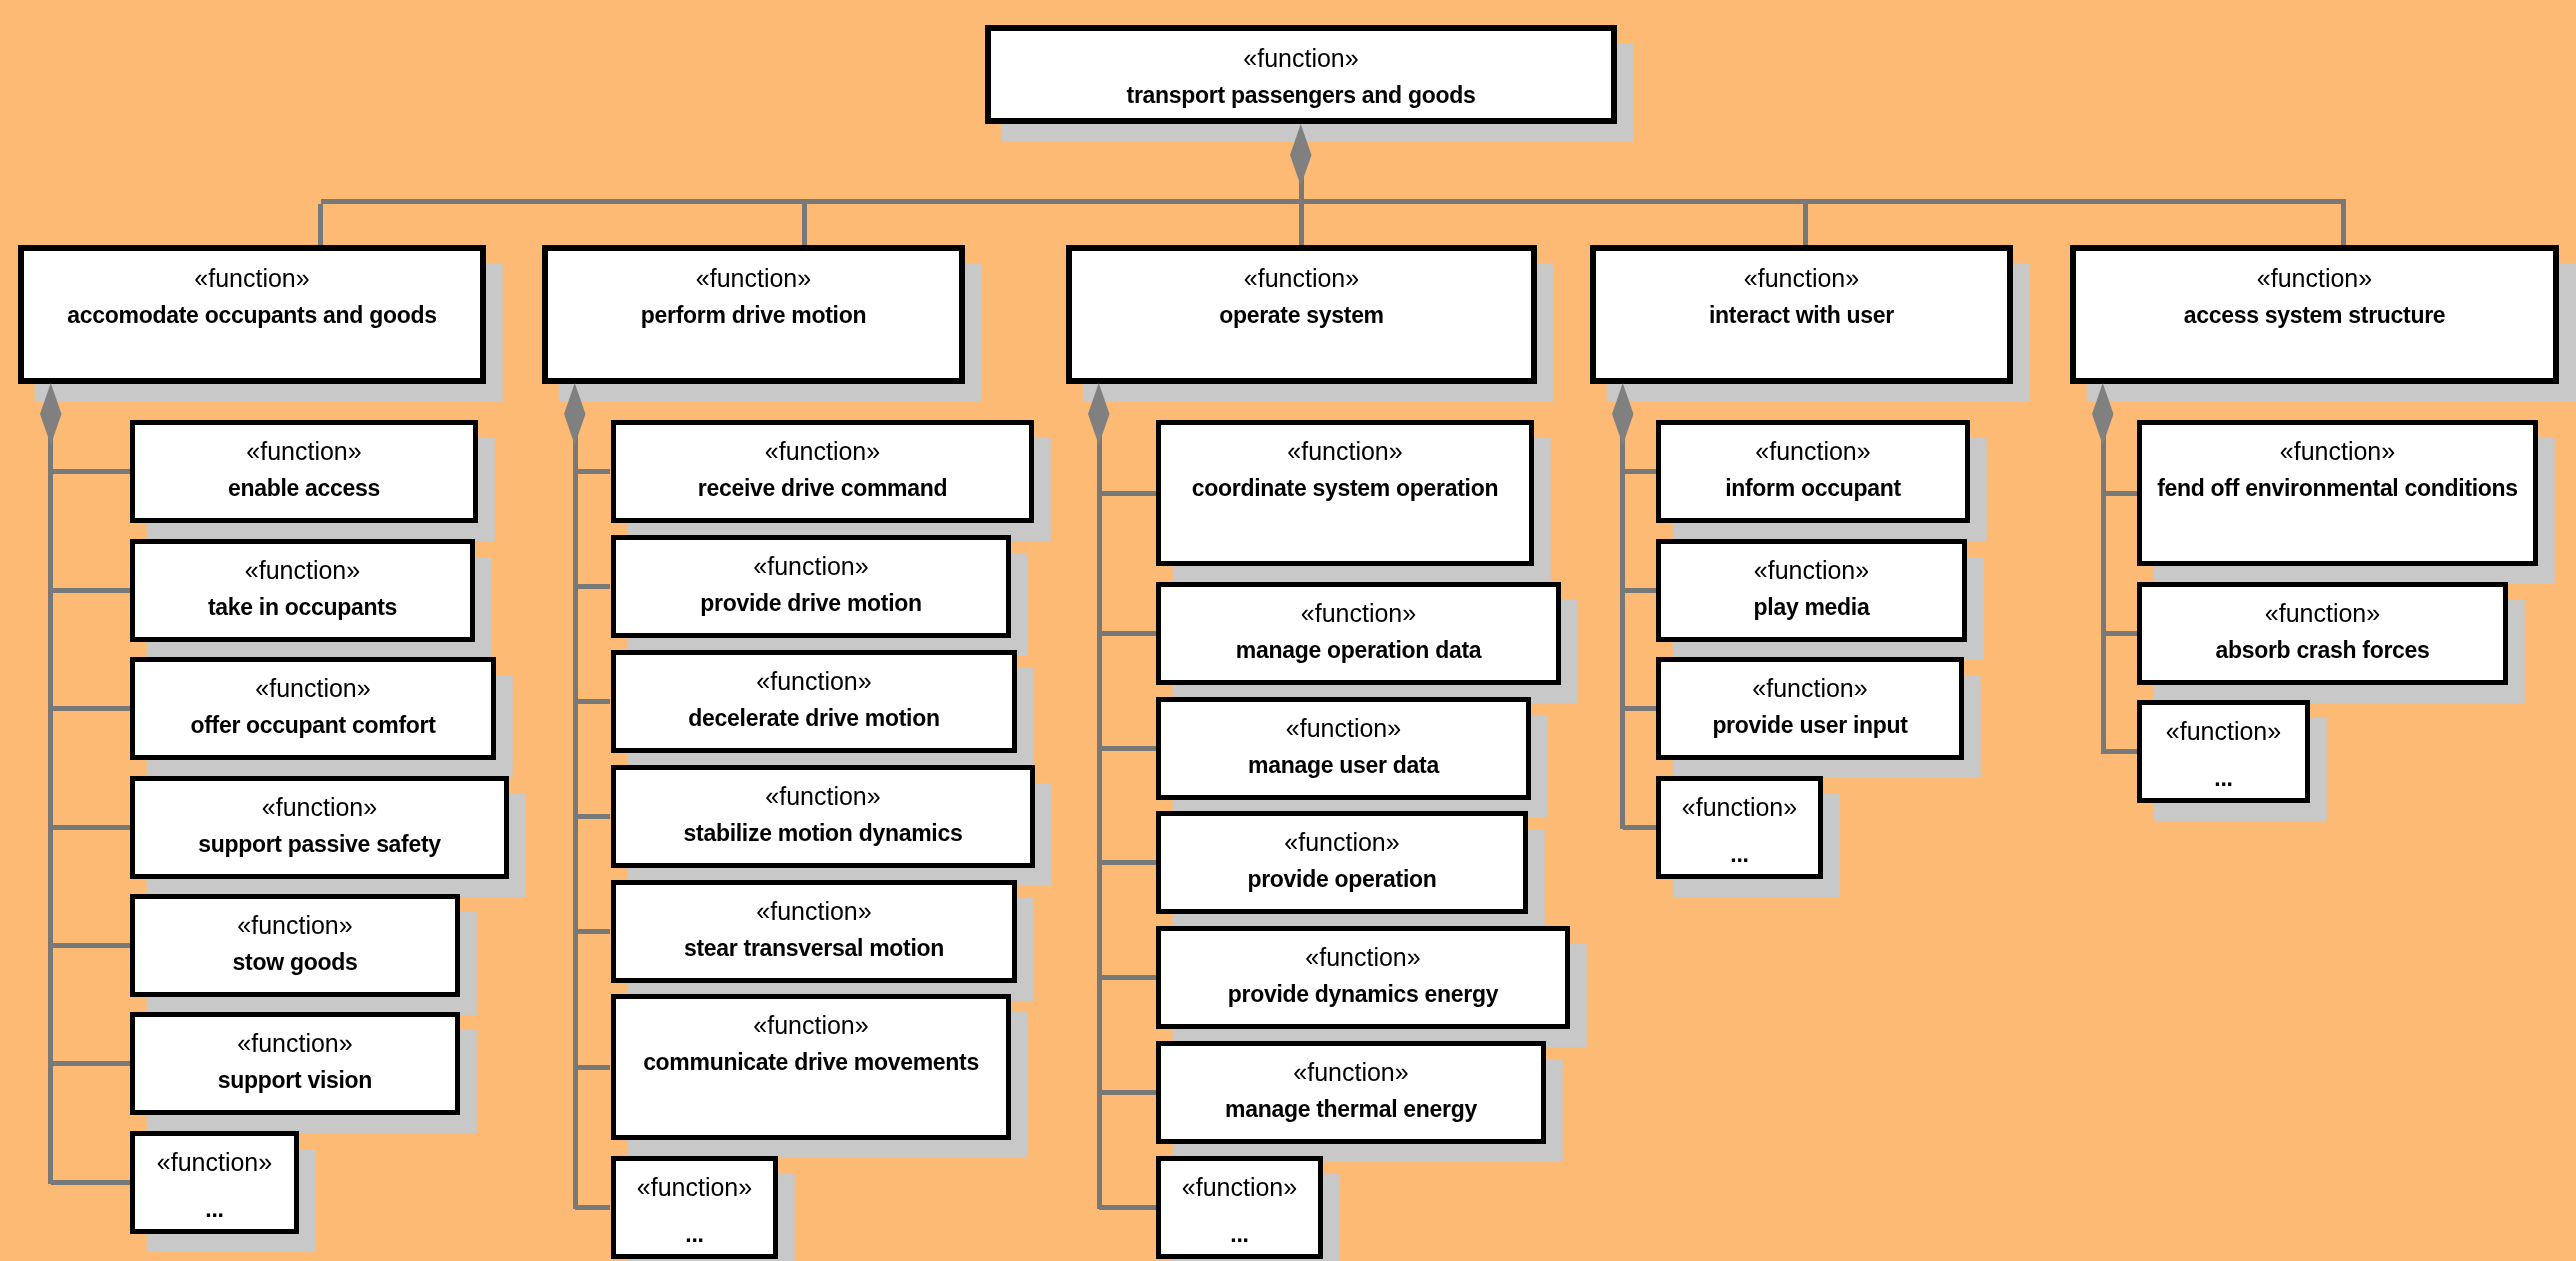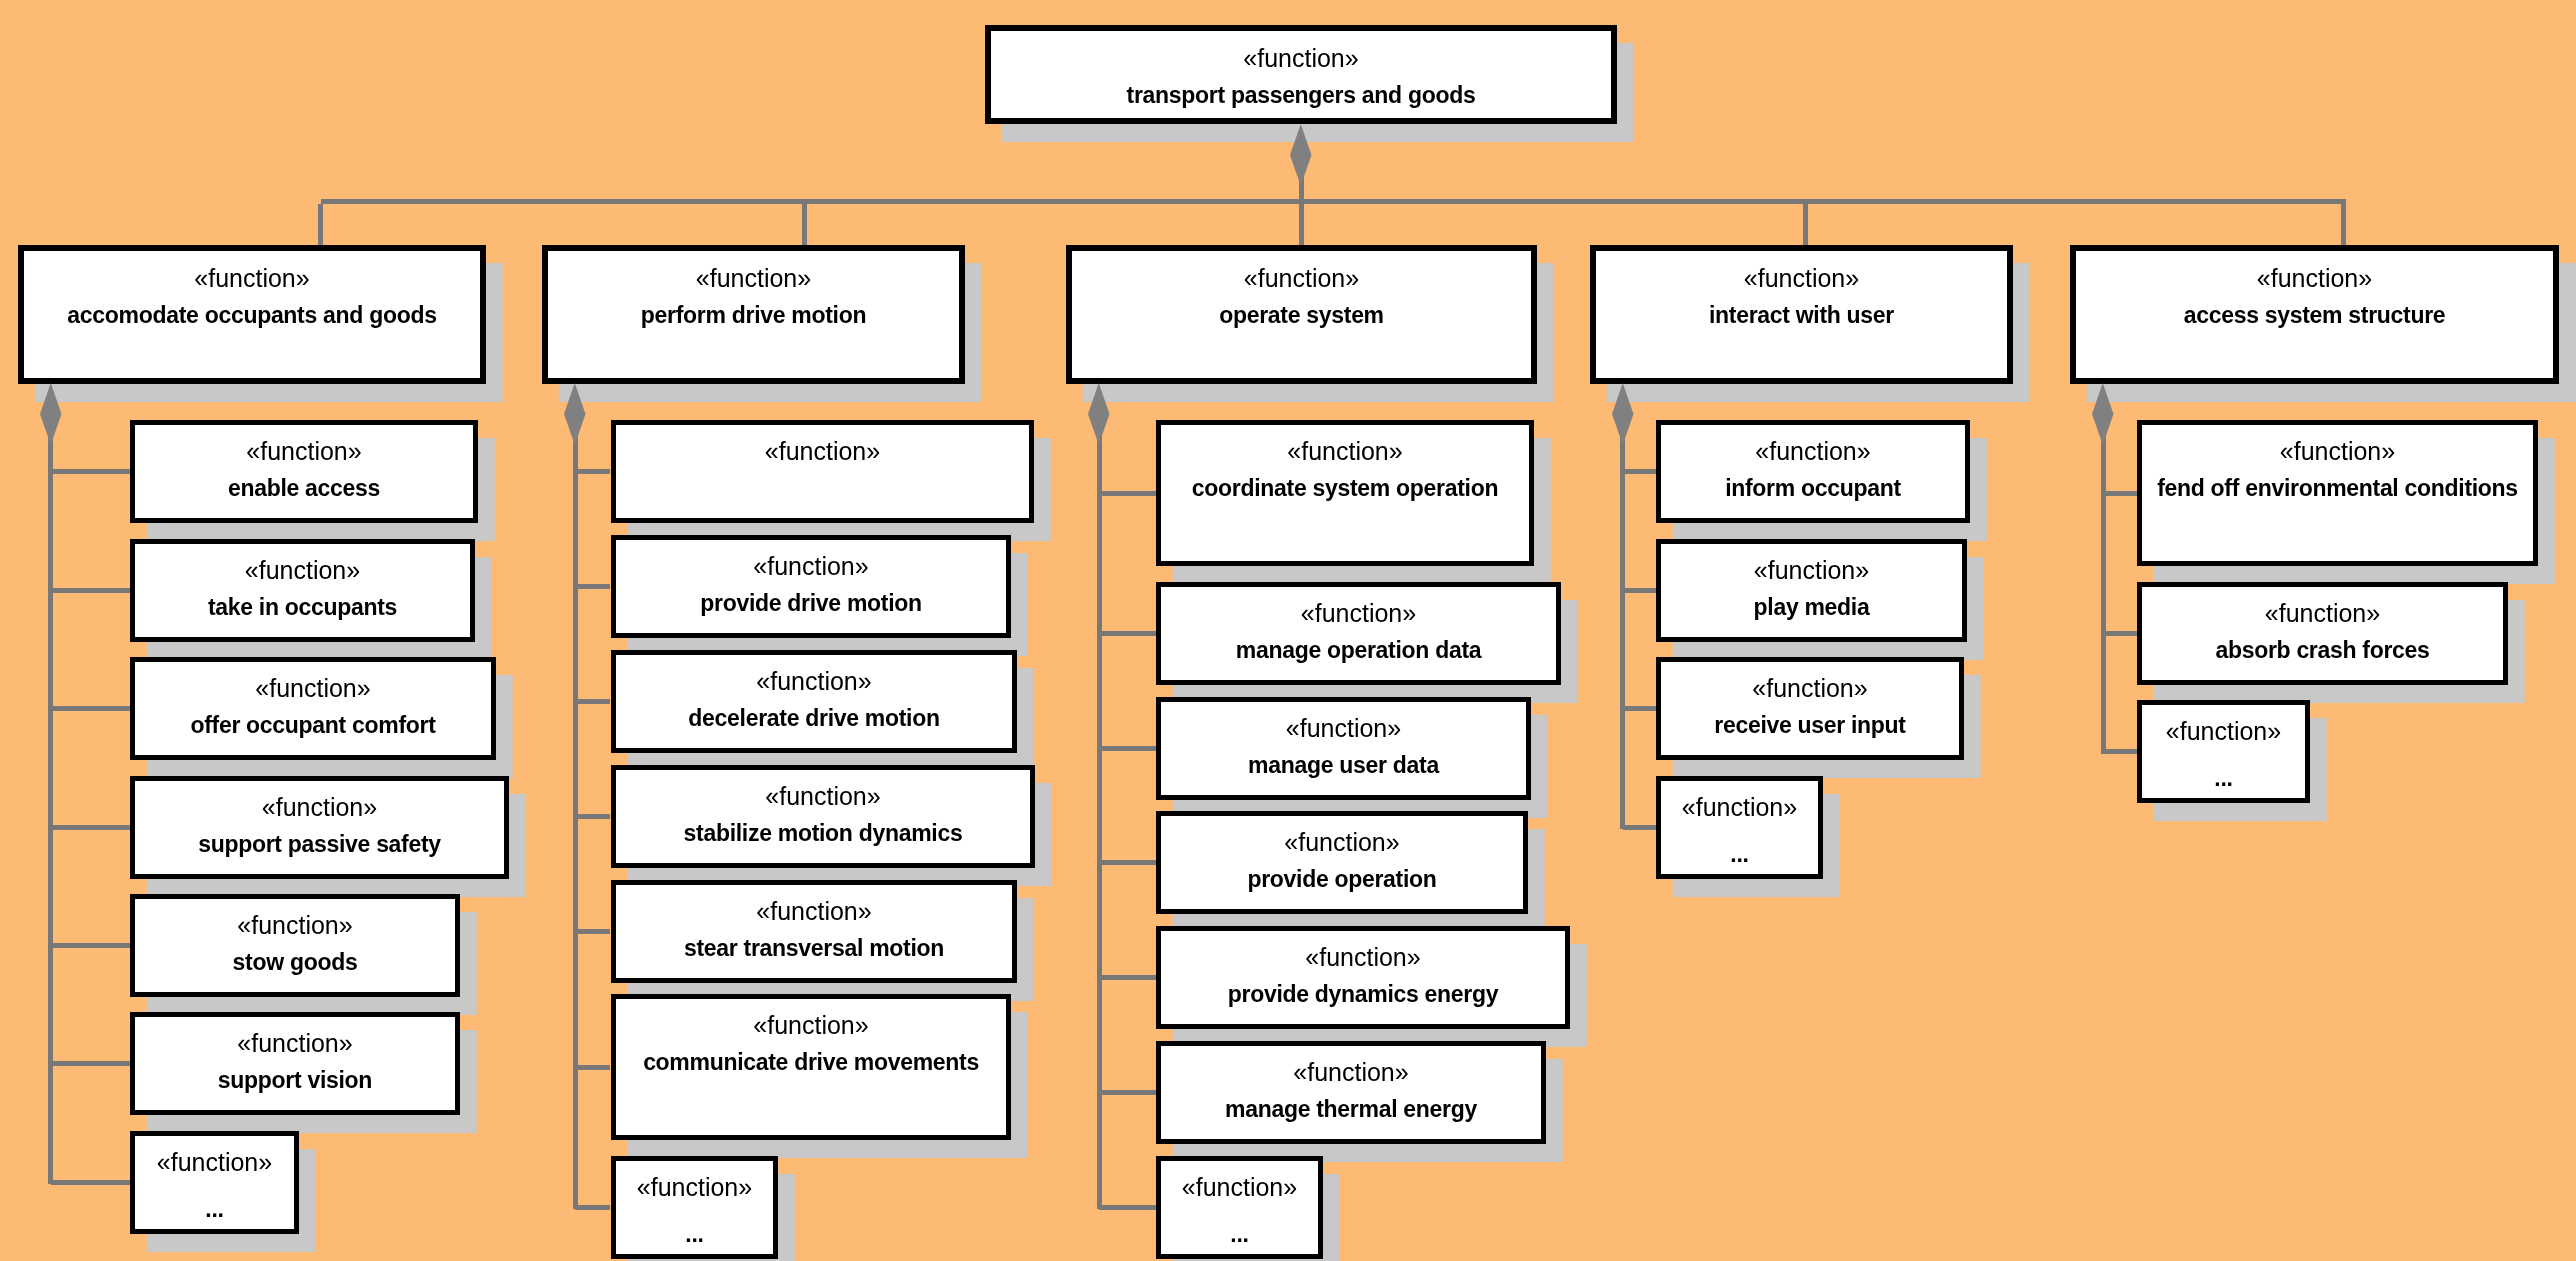--- a/index.html
+++ b/index.html
@@ -109,20 +109,21 @@
     </div>
     <div class="box hdr" style="left: 542px; top: 245px; width: 423px; height: 139px;">
       <div class="stereo">«function»</div>
       <div class="name">perform drive motion</div>
     </div>
     <div class="diamond" style="left: 564px; top: 383px;"><svg width="21.5" height="62" viewBox="0 0 36 104">
         <polygon points="18,0 36,52 18,104 0,52" fill="#808080"></polygon>
       </svg></div>
     <div class="box" style="left: 611px; top: 420px; width: 423px; height: 103px;">
       <div class="stereo">«function»</div>
+      <div class="name">receive drive command</div>
     </div>
     <div class="box" style="left: 611px; top: 535px; width: 400px; height: 103px;">
       <div class="stereo">«function»</div>
       <div class="name">provide drive motion</div>
     </div>
     <div class="box" style="left: 611px; top: 650px; width: 406px; height: 103px;">
       <div class="stereo">«function»</div>
       <div class="name">decelerate drive motion</div>
     </div>
     <div class="box" style="left: 611px; top: 765px; width: 424px; height: 103px;">
@@ -186,21 +187,21 @@
     <div class="box" style="left: 1656px; top: 420px; width: 314px; height: 103px;">
       <div class="stereo">«function»</div>
       <div class="name">inform occupant</div>
     </div>
     <div class="box" style="left: 1656px; top: 539px; width: 311px; height: 103px;">
       <div class="stereo">«function»</div>
       <div class="name">play media</div>
     </div>
     <div class="box" style="left: 1656px; top: 657px; width: 308px; height: 103px;">
       <div class="stereo">«function»</div>
-      <div class="name">receive user input</div>
+      <div class="name">provide user input</div>
     </div>
     <div class="box dots" style="left: 1656px; top: 776px; width: 167px; height: 103px;">
       <div class="stereo">«function»</div>
       <div class="name">...</div>
     </div>
     <div class="box hdr" style="left: 2070px; top: 245px; width: 489px; height: 139px;">
       <div class="stereo">«function»</div>
       <div class="name">access system structure</div>
     </div>
     <div class="diamond" style="left: 2092px; top: 383px;"><svg width="21.5" height="62" viewBox="0 0 36 104">

